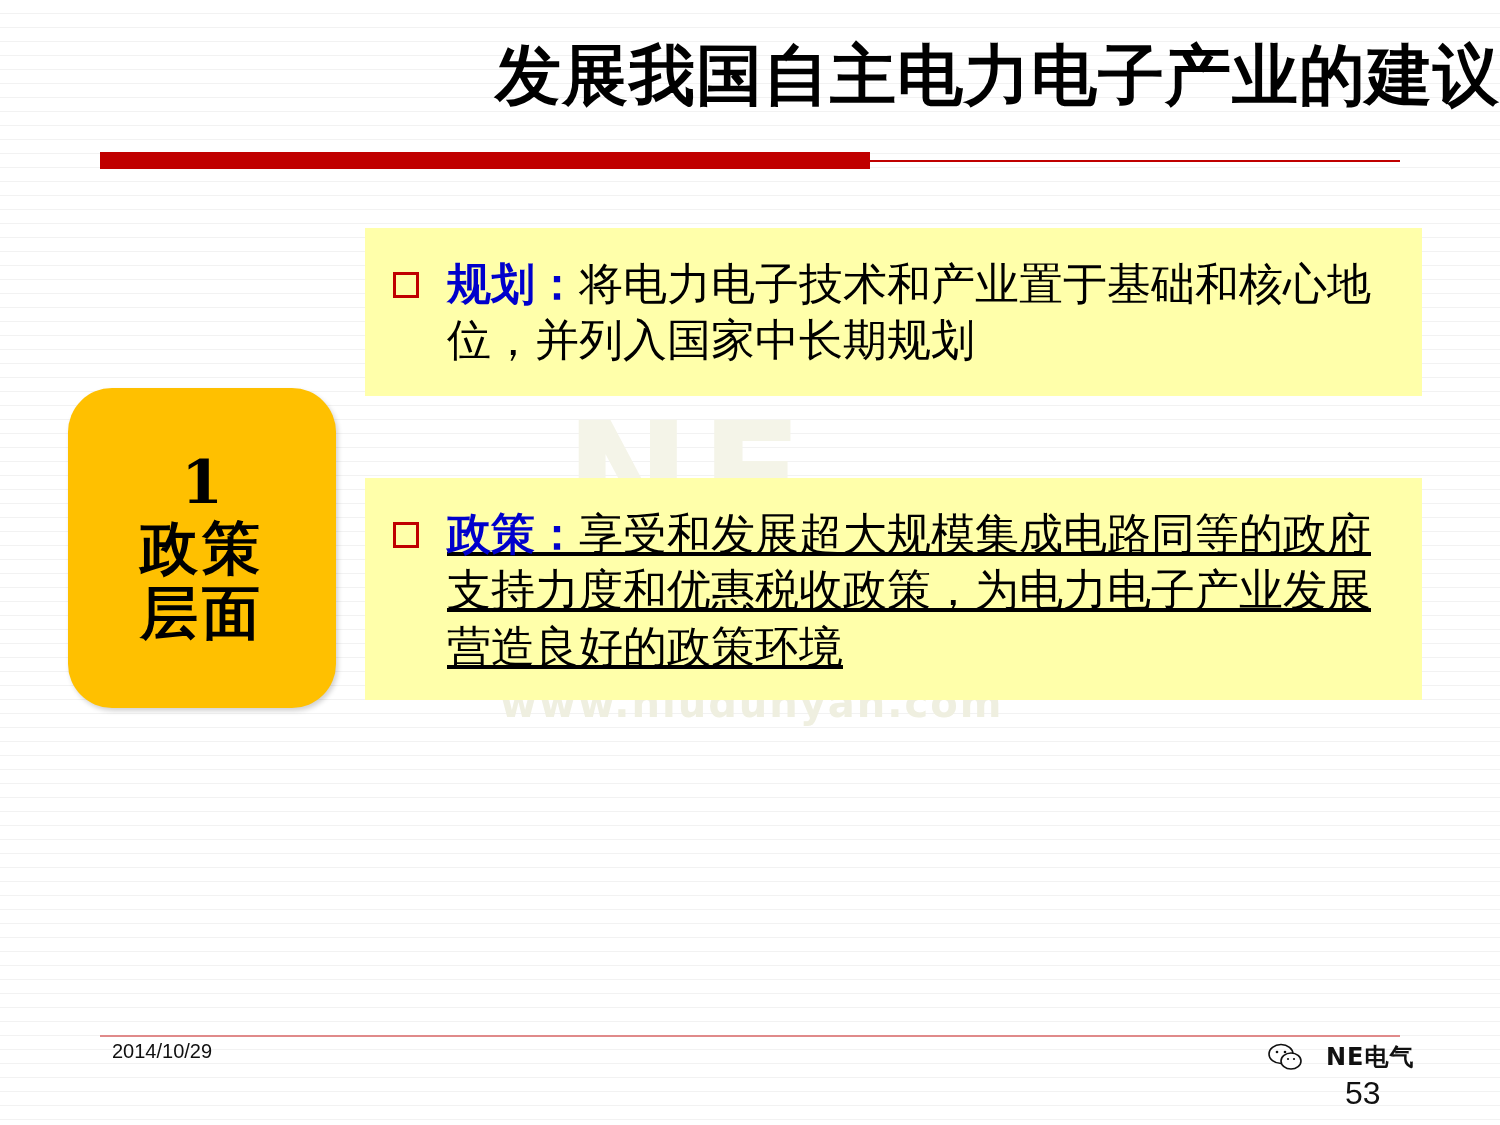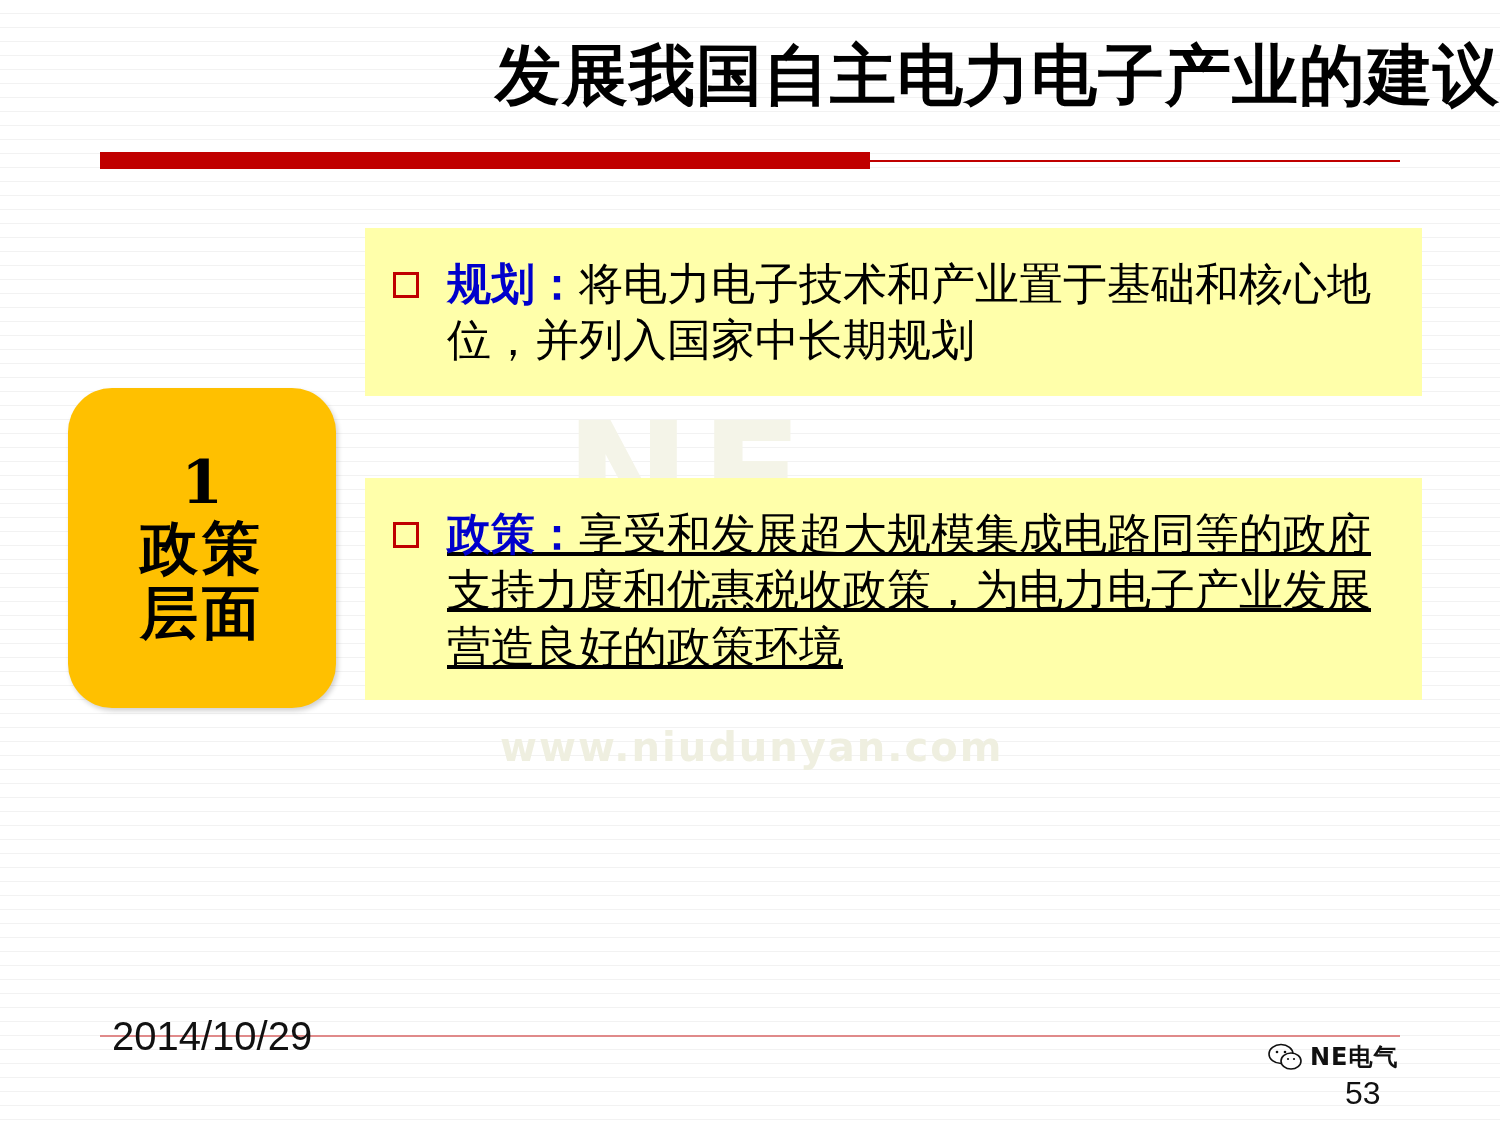--- a/index.html
+++ b/index.html
@@ -77,21 +77,20 @@
   .watermark-url {
     position: absolute;
     left: 500px;
     top: 680px;
     font-family: "DejaVu Sans", sans-serif;
     font-size: 40px;
     font-weight: bold;
     color: #efefe0;
     letter-spacing: 2px;
     user-select: none;
-    margin-top: 44px;
   }
 
   
   .badge {
     position: absolute;
     left: 68px;
     top: 388px;
     width: 268px;
     height: 320px;
     background: #ffc000;
@@ -161,23 +160,23 @@
     position: absolute;
     left: 100px;
     top: 1035px;
     width: 1300px;
     height: 2px;
     background: #e08a8a;
   }
   .footer-date {
     position: absolute;
     left: 112px;
-    top: 1014px;
+    top: 1040px;
     font-family: "Liberation Sans", sans-serif;
-    font-size: 40px;
+    font-size: 20px;
     color: #111111;
   }
   .page-number {
     position: absolute;
     left: 1345px;
     top: 1060px;
     font-family: "Liberation Sans", sans-serif;
     font-size: 32px;
     color: #111111;
     margin-top: 15px;
@@ -185,21 +184,21 @@
 
   
   .logo-stamp {
     position: absolute;
     left: 1268px;
     top: 1035px;
     width: 200px;
     height: 44px;
     display: flex;
     align-items: center;
-    gap: 8px;
+    gap: 24px;
   }
   .logo-chat {
     width: 34px;
     height: 28px;
     position: relative;
   }
   .logo-text {
     font-family: "DejaVu Sans", sans-serif;
     font-size: 24px;
     font-weight: bold;

